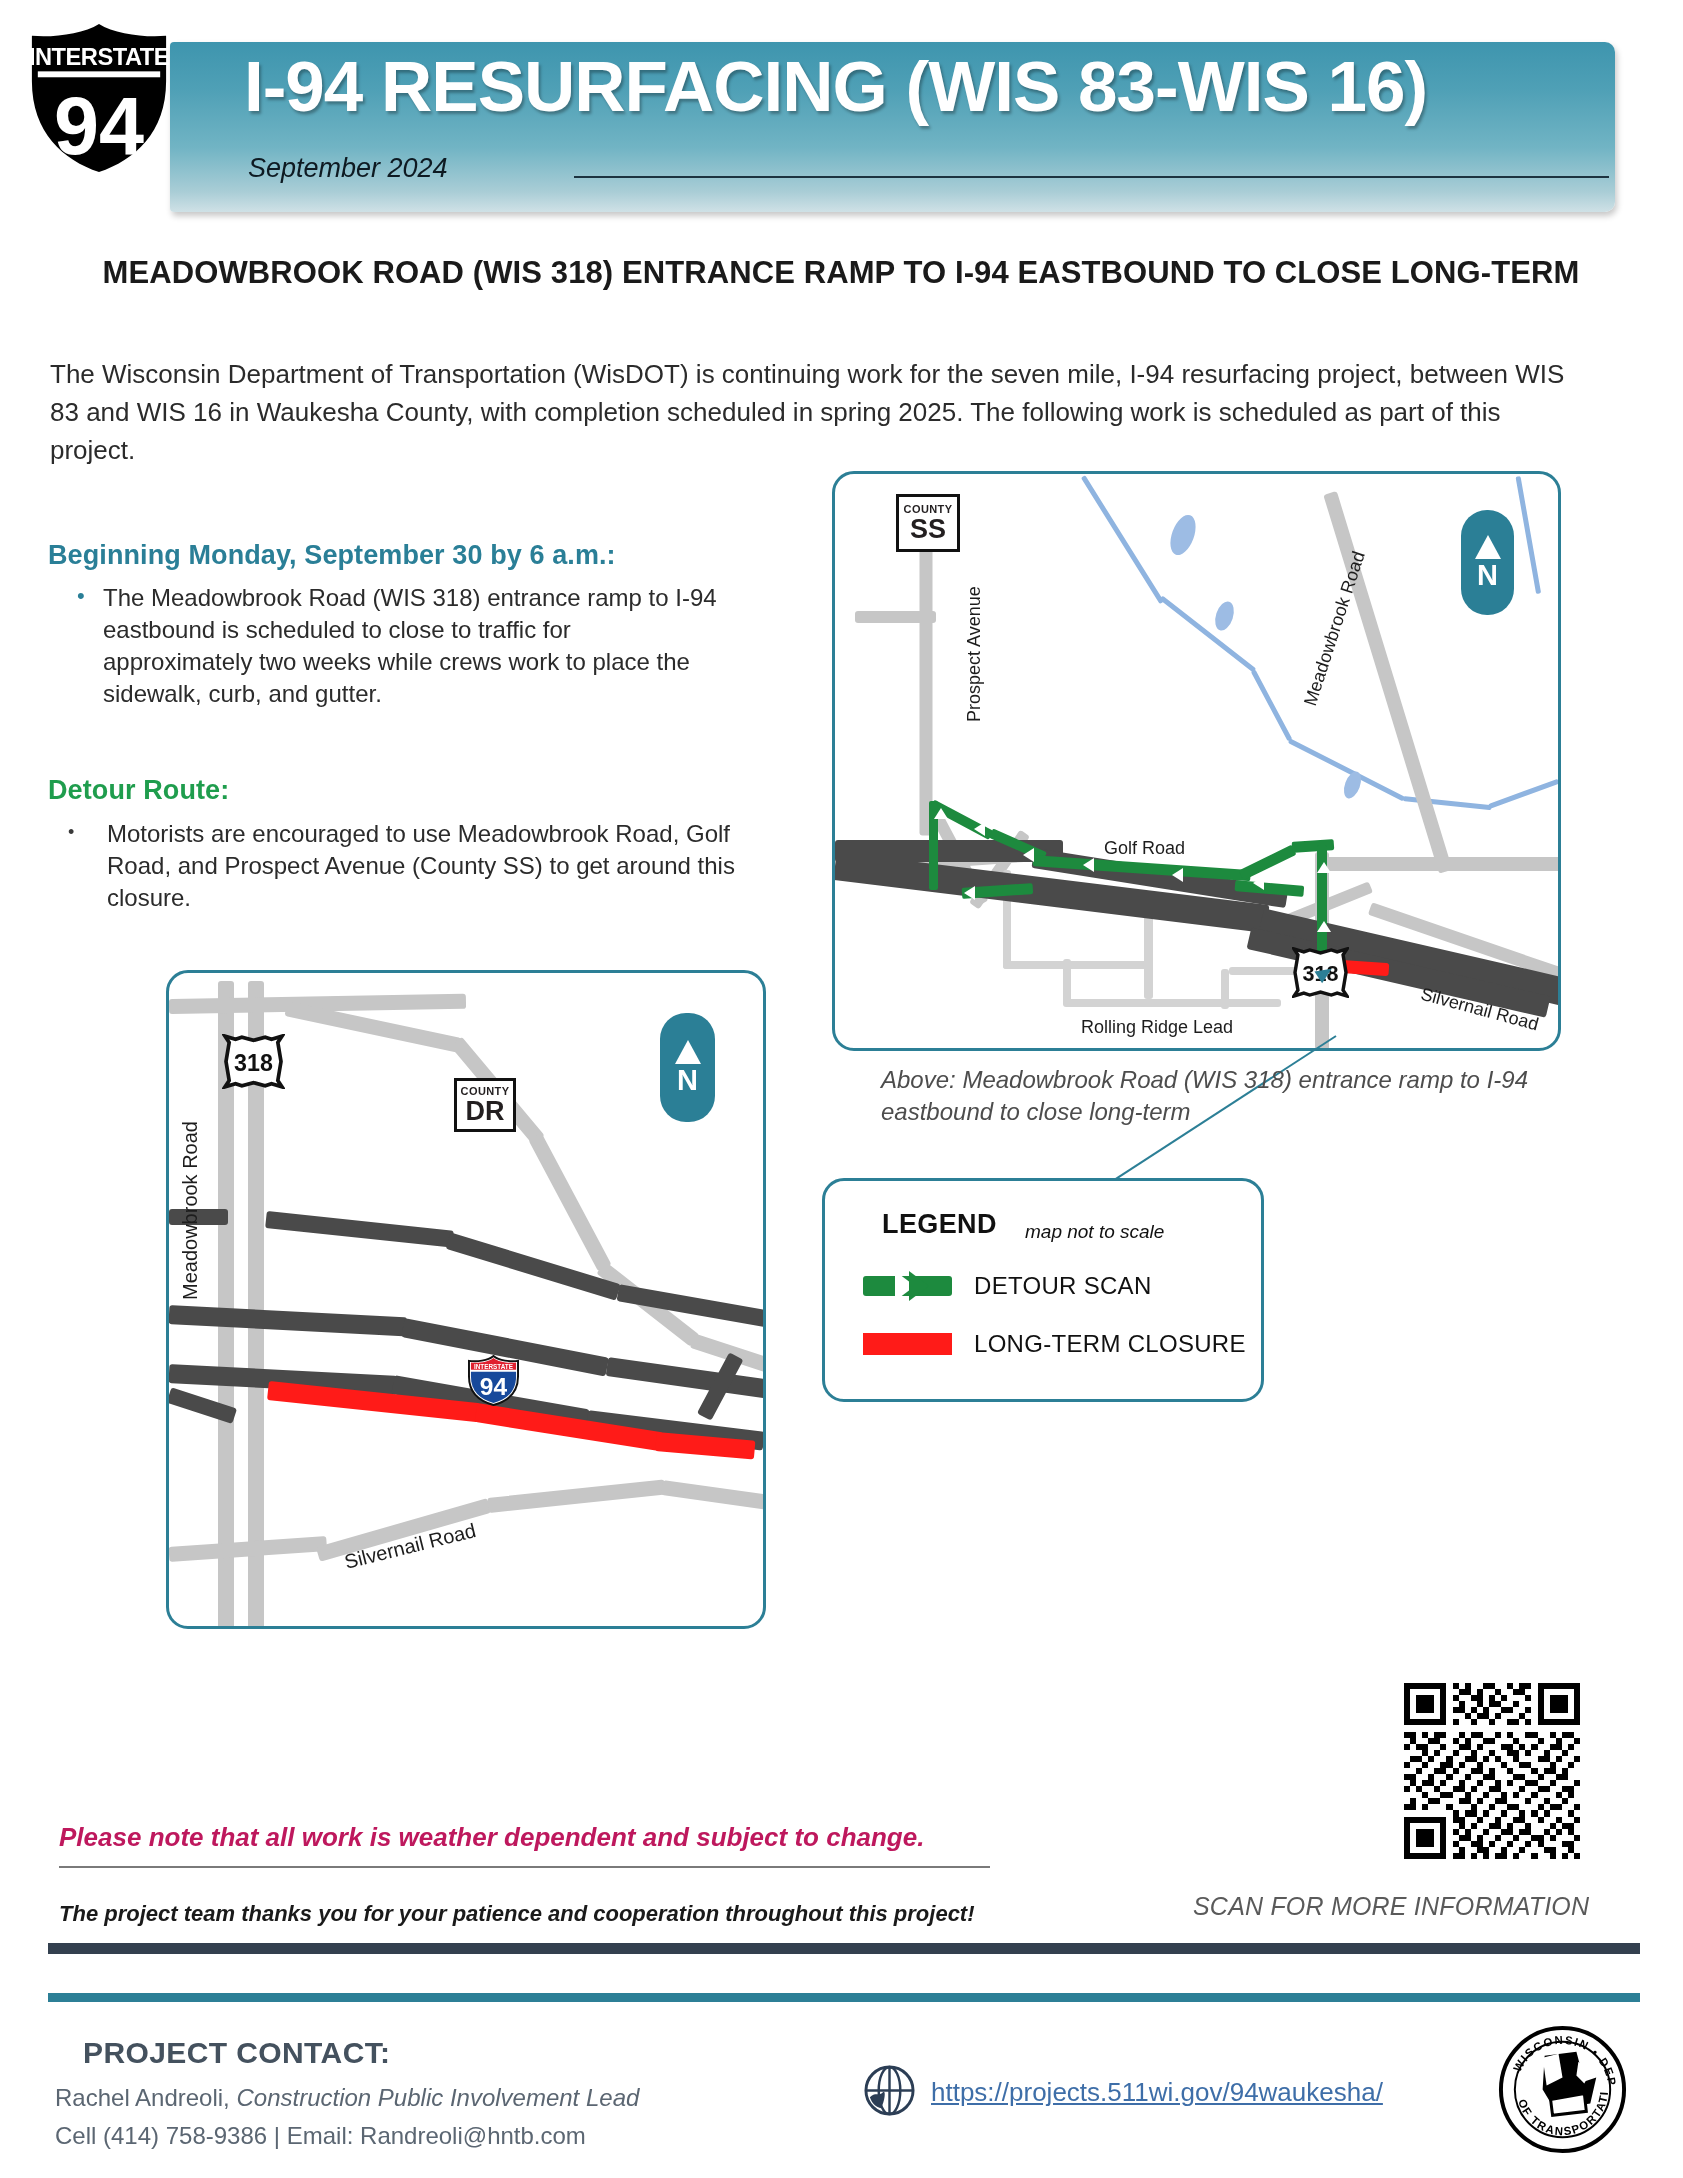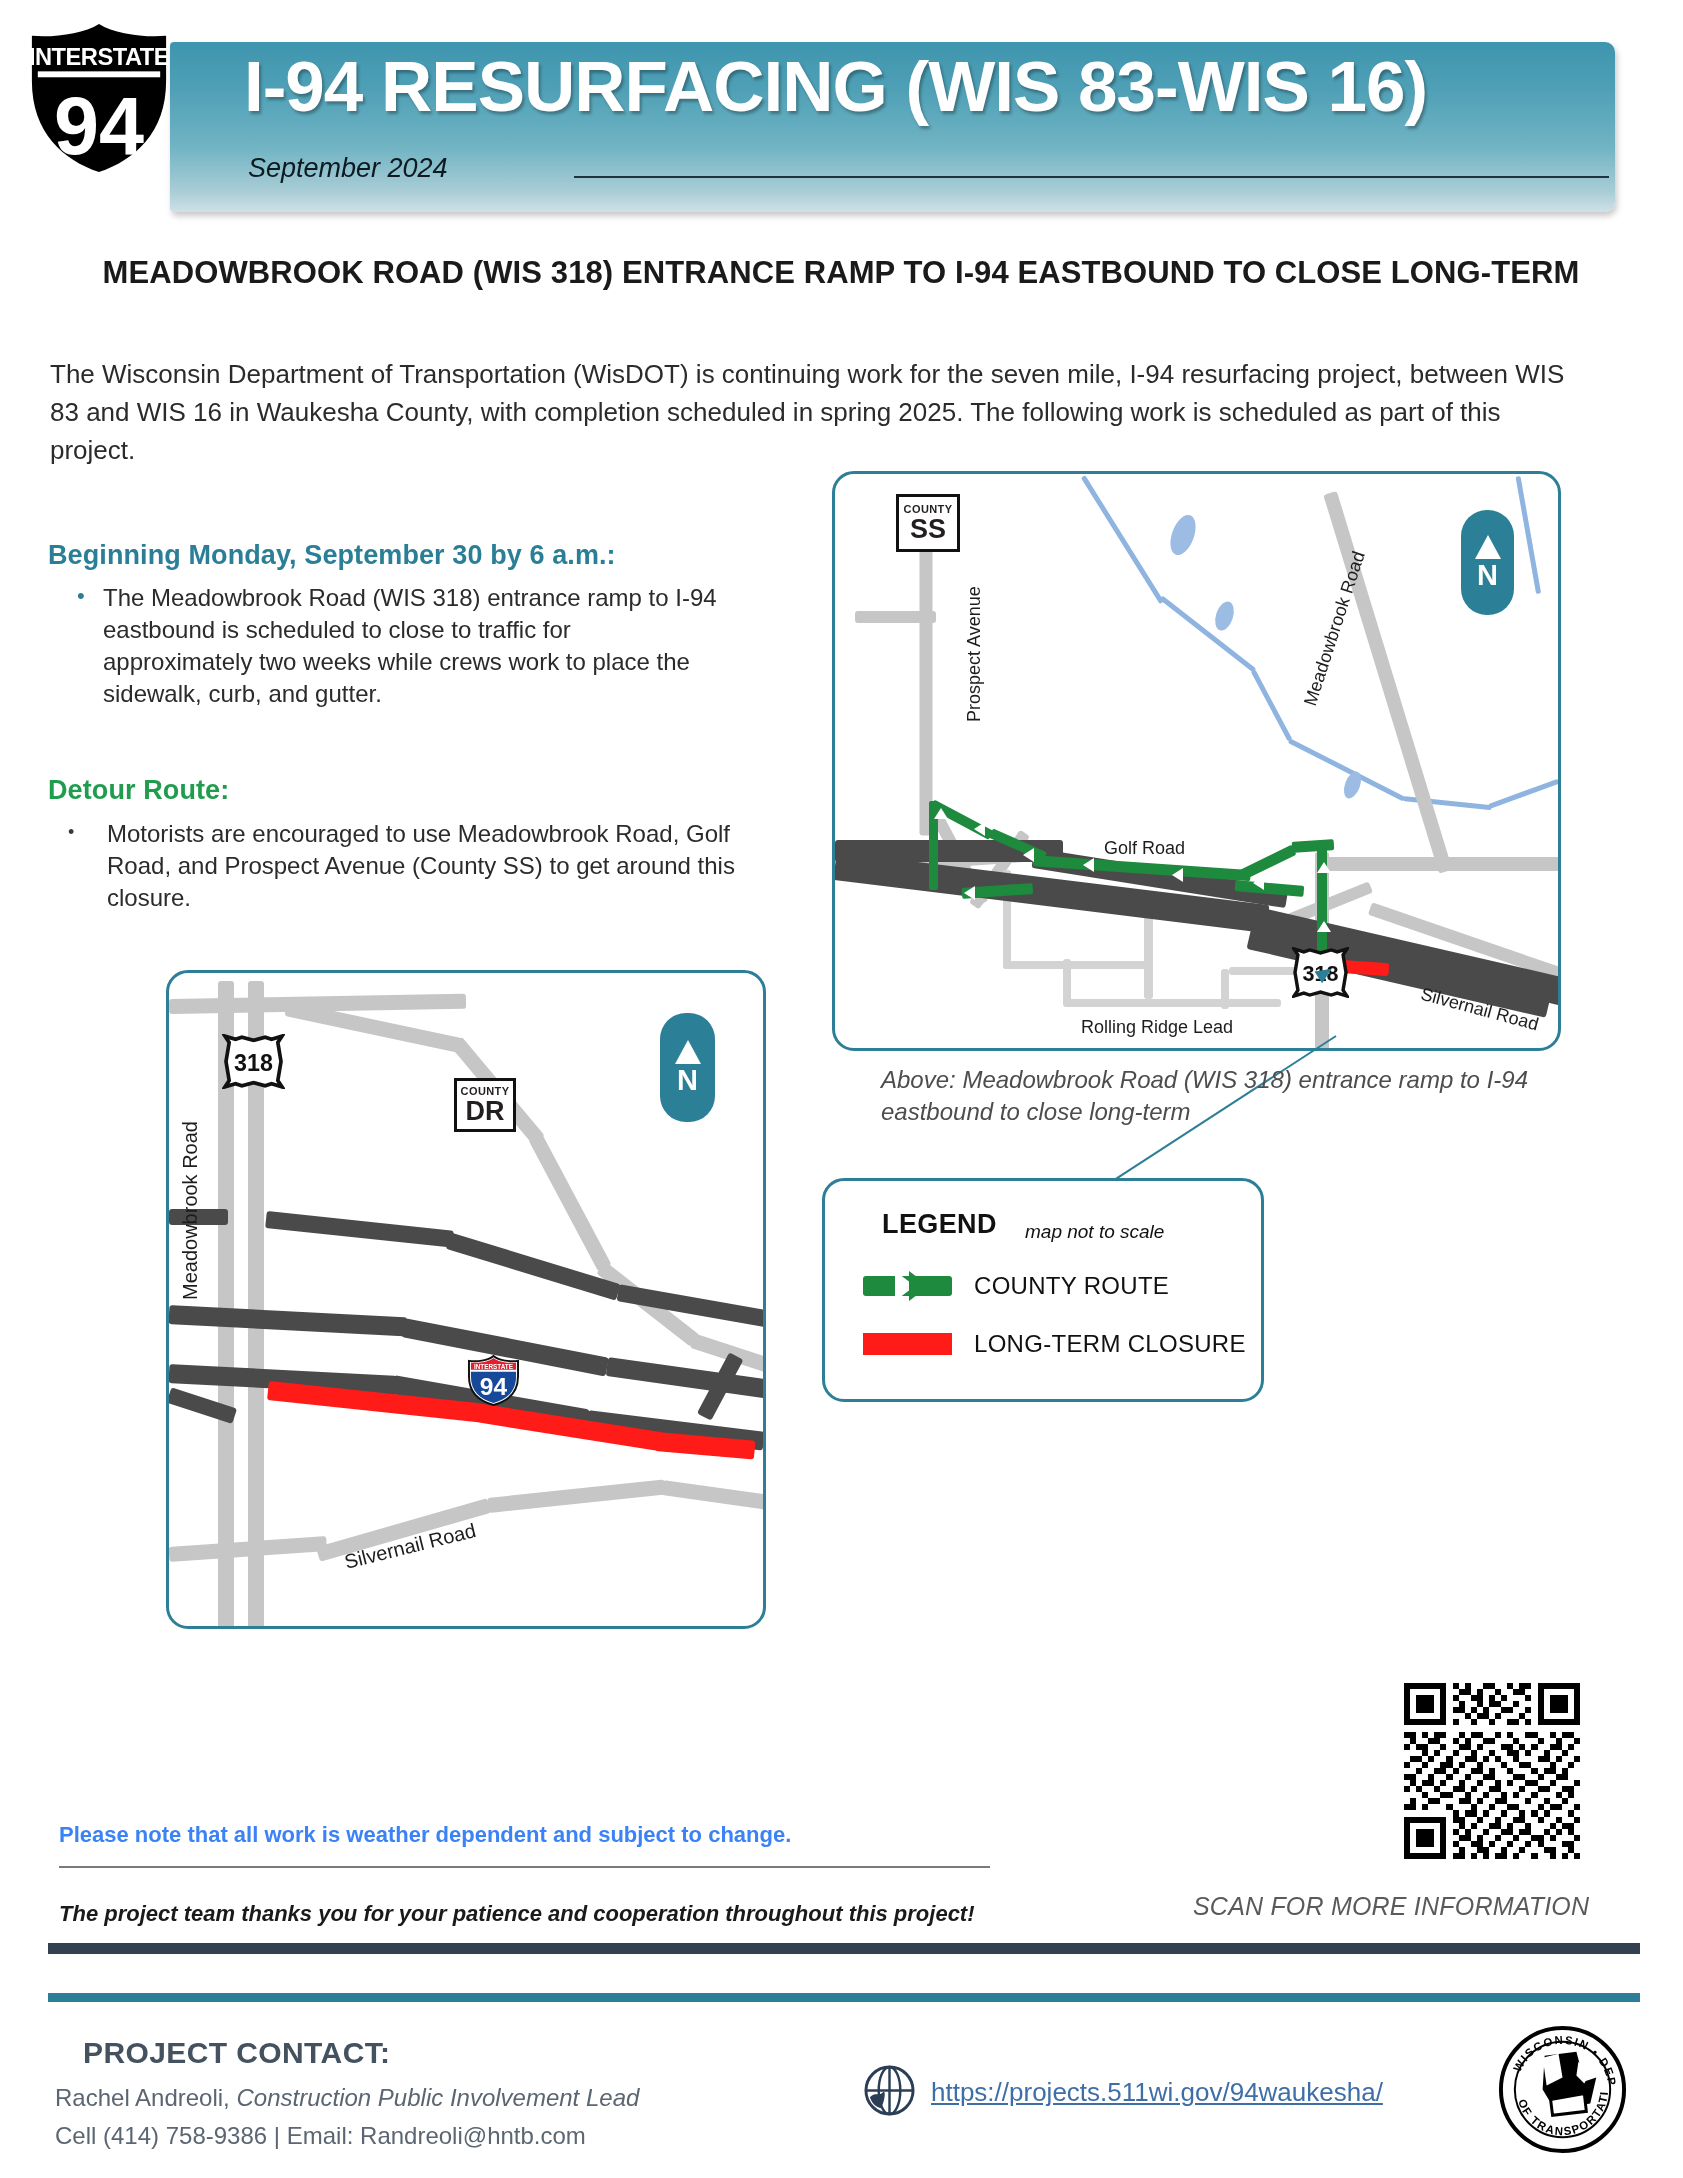--- a/index.html
+++ b/index.html
@@ -137,21 +137,21 @@
   .legend-row .swatch-red{width:89px;height:22px;background:#ff1b18;}
   .legend-row .ltext{margin-left:22px;font-size:24px;color:#111;letter-spacing:0.3px;white-space:nowrap;}
 
   
   .qr{position:absolute;left:1404px;top:1683px;width:176px;height:176px;}
   .scan-text{
     position:absolute;left:1193px;top:1892px;width:406px;text-align:left;
     font-size:25px;font-style:italic;color:#5a5a5a;letter-spacing:0.2px;
   }
   .note1{
-    position:absolute;left:59px;top:1822px;font-size:22px;font-weight:bold;color:#3b82f6;
+    position:absolute;left:59px;top:1822px;font-size:26px;font-weight:bold;font-style:italic;color:#be185d;
   }
   .note-rule{position:absolute;left:59px;top:1866px;width:931px;height:2px;background:#7a7a7a;}
   .note2{
     position:absolute;left:59px;top:1901px;font-size:22px;font-weight:bold;font-style:italic;color:#1a1a1a;
   }
   .bar-dark{position:absolute;left:48px;top:1943px;width:1592px;height:11px;background:#33404f;}
   .bar-teal{position:absolute;left:48px;top:1993px;width:1592px;height:9px;background:#2c7f96;}
 
   
   .footer-head{
@@ -351,21 +351,21 @@
     </div>
   </div>
 
   <div class="caption">Above: Meadowbrook Road (WIS 318) entrance ramp to I-94 eastbound to close long-term</div>
 
   <div class="legend">
     <div class="legend-title">LEGEND</div>
     <div class="legend-sub">map not to scale</div>
     <div class="legend-row" style="top:91px;">
       <div class="swatch-green"></div>
-      <div class="ltext">COUNTY ROUTE</div>
+      <div class="ltext">DETOUR SCAN</div>
     </div>
     <div class="legend-row" style="top:149px;">
       <div class="swatch-red"></div>
       <div class="ltext">LONG-TERM CLOSURE</div>
     </div>
   </div>
 
   <svg class="qr" viewBox="0 0 29 29" shape-rendering="crispEdges">
     <rect width="29" height="29" fill="#ffffff"></rect>
     <g fill="#000000">

